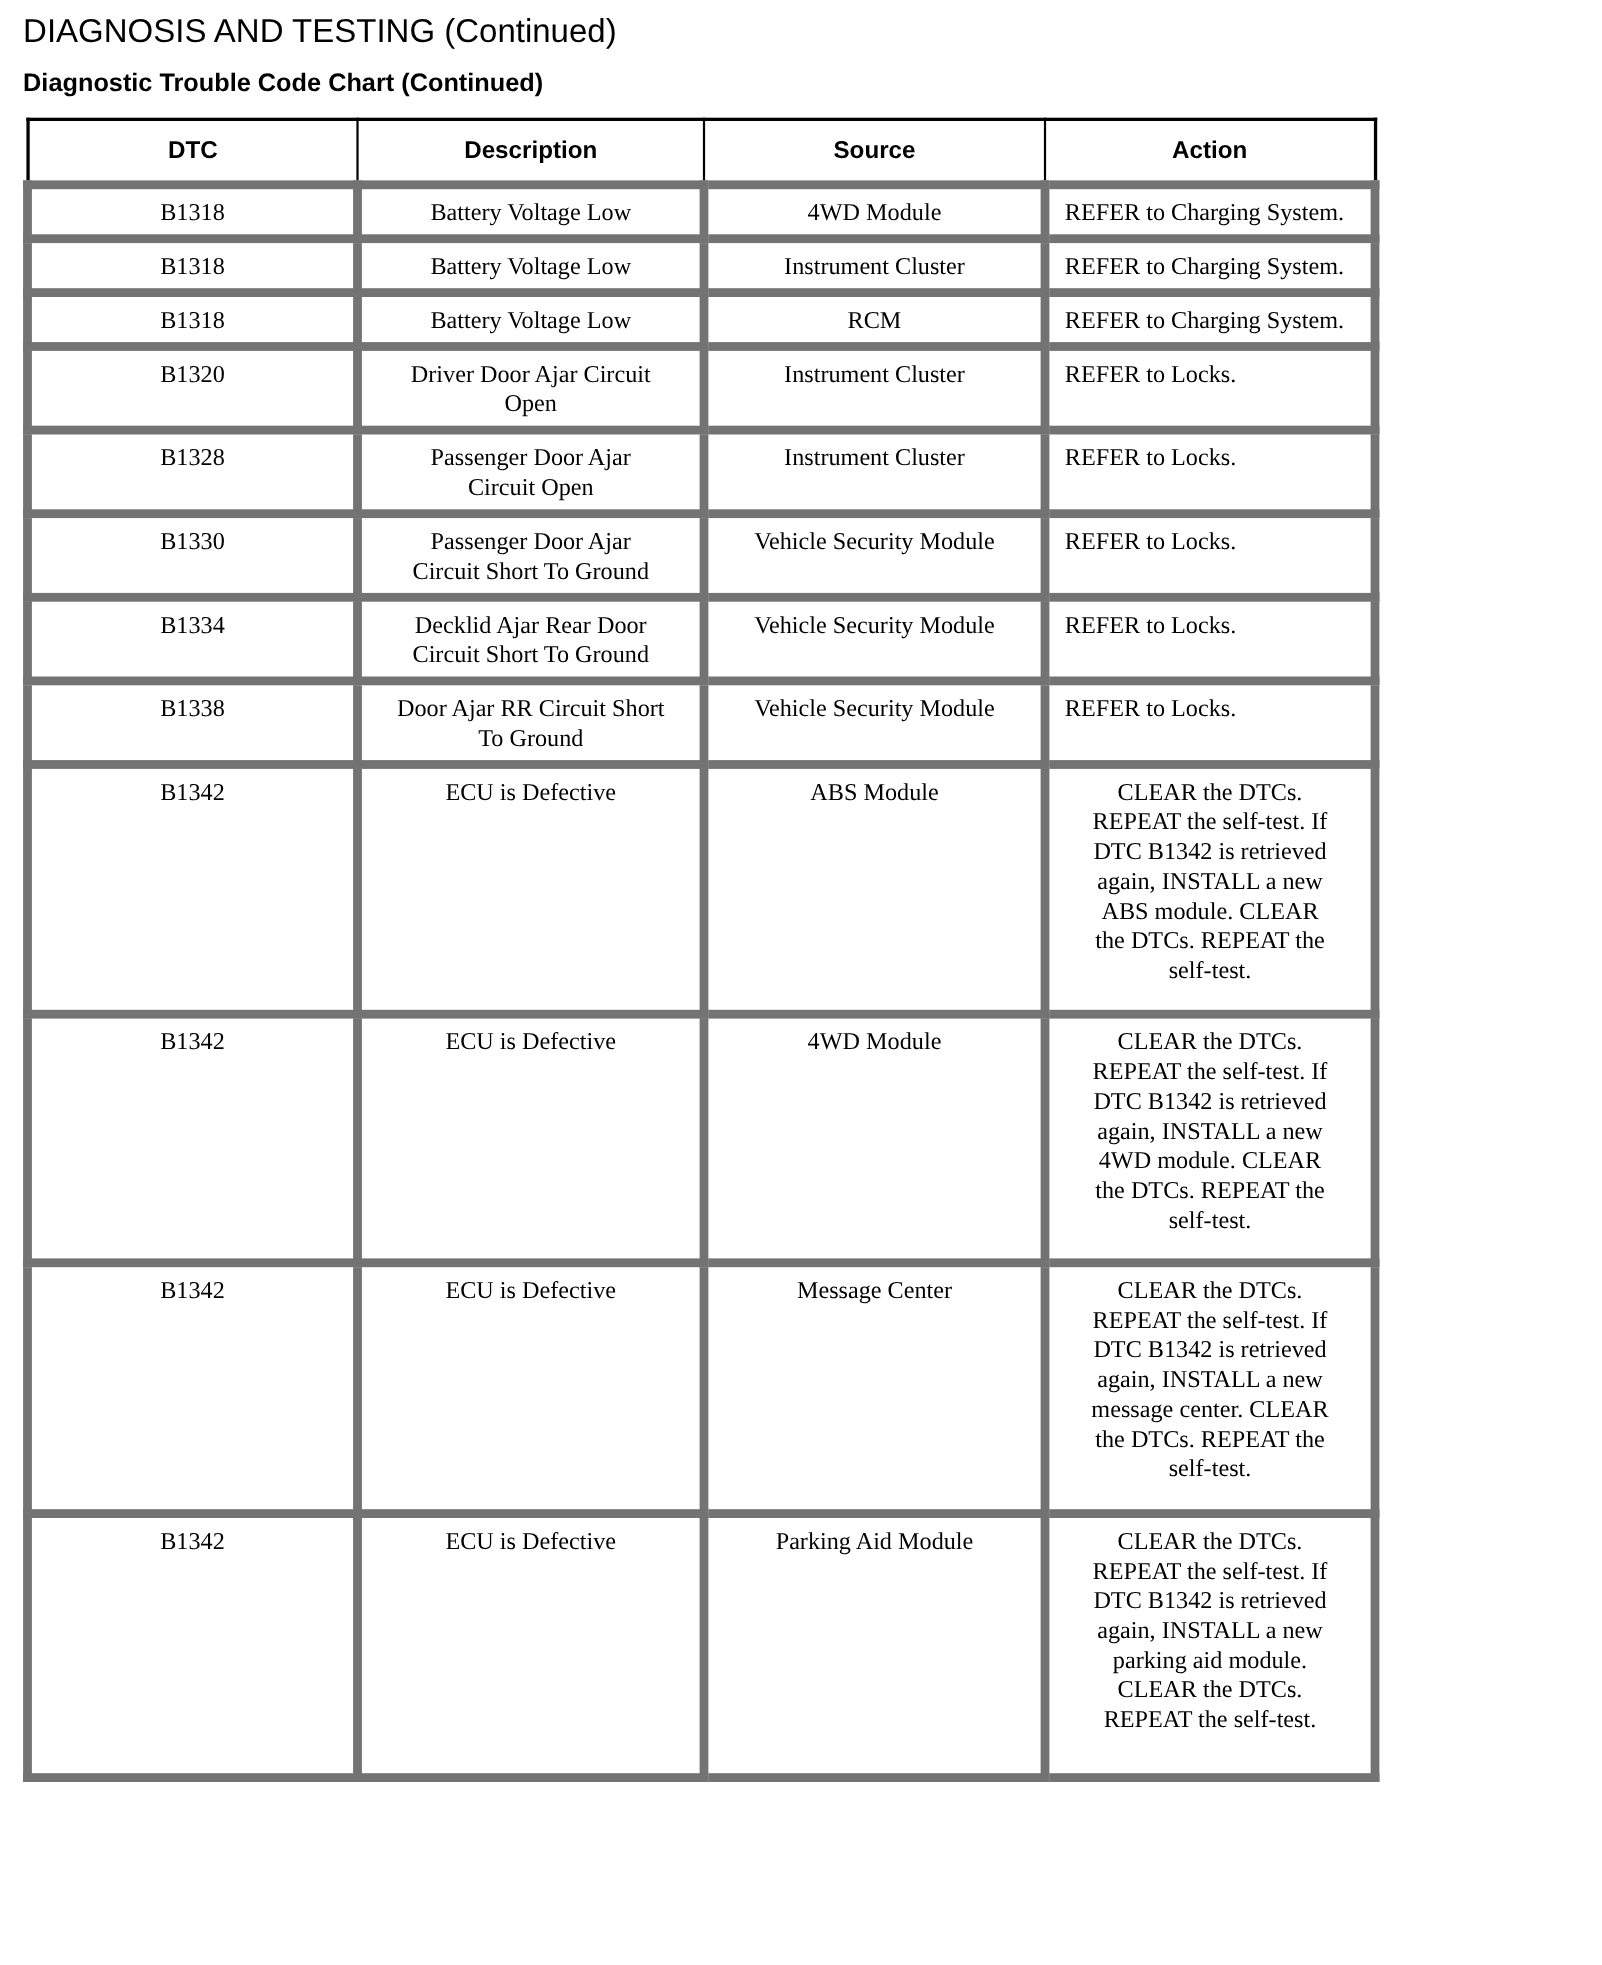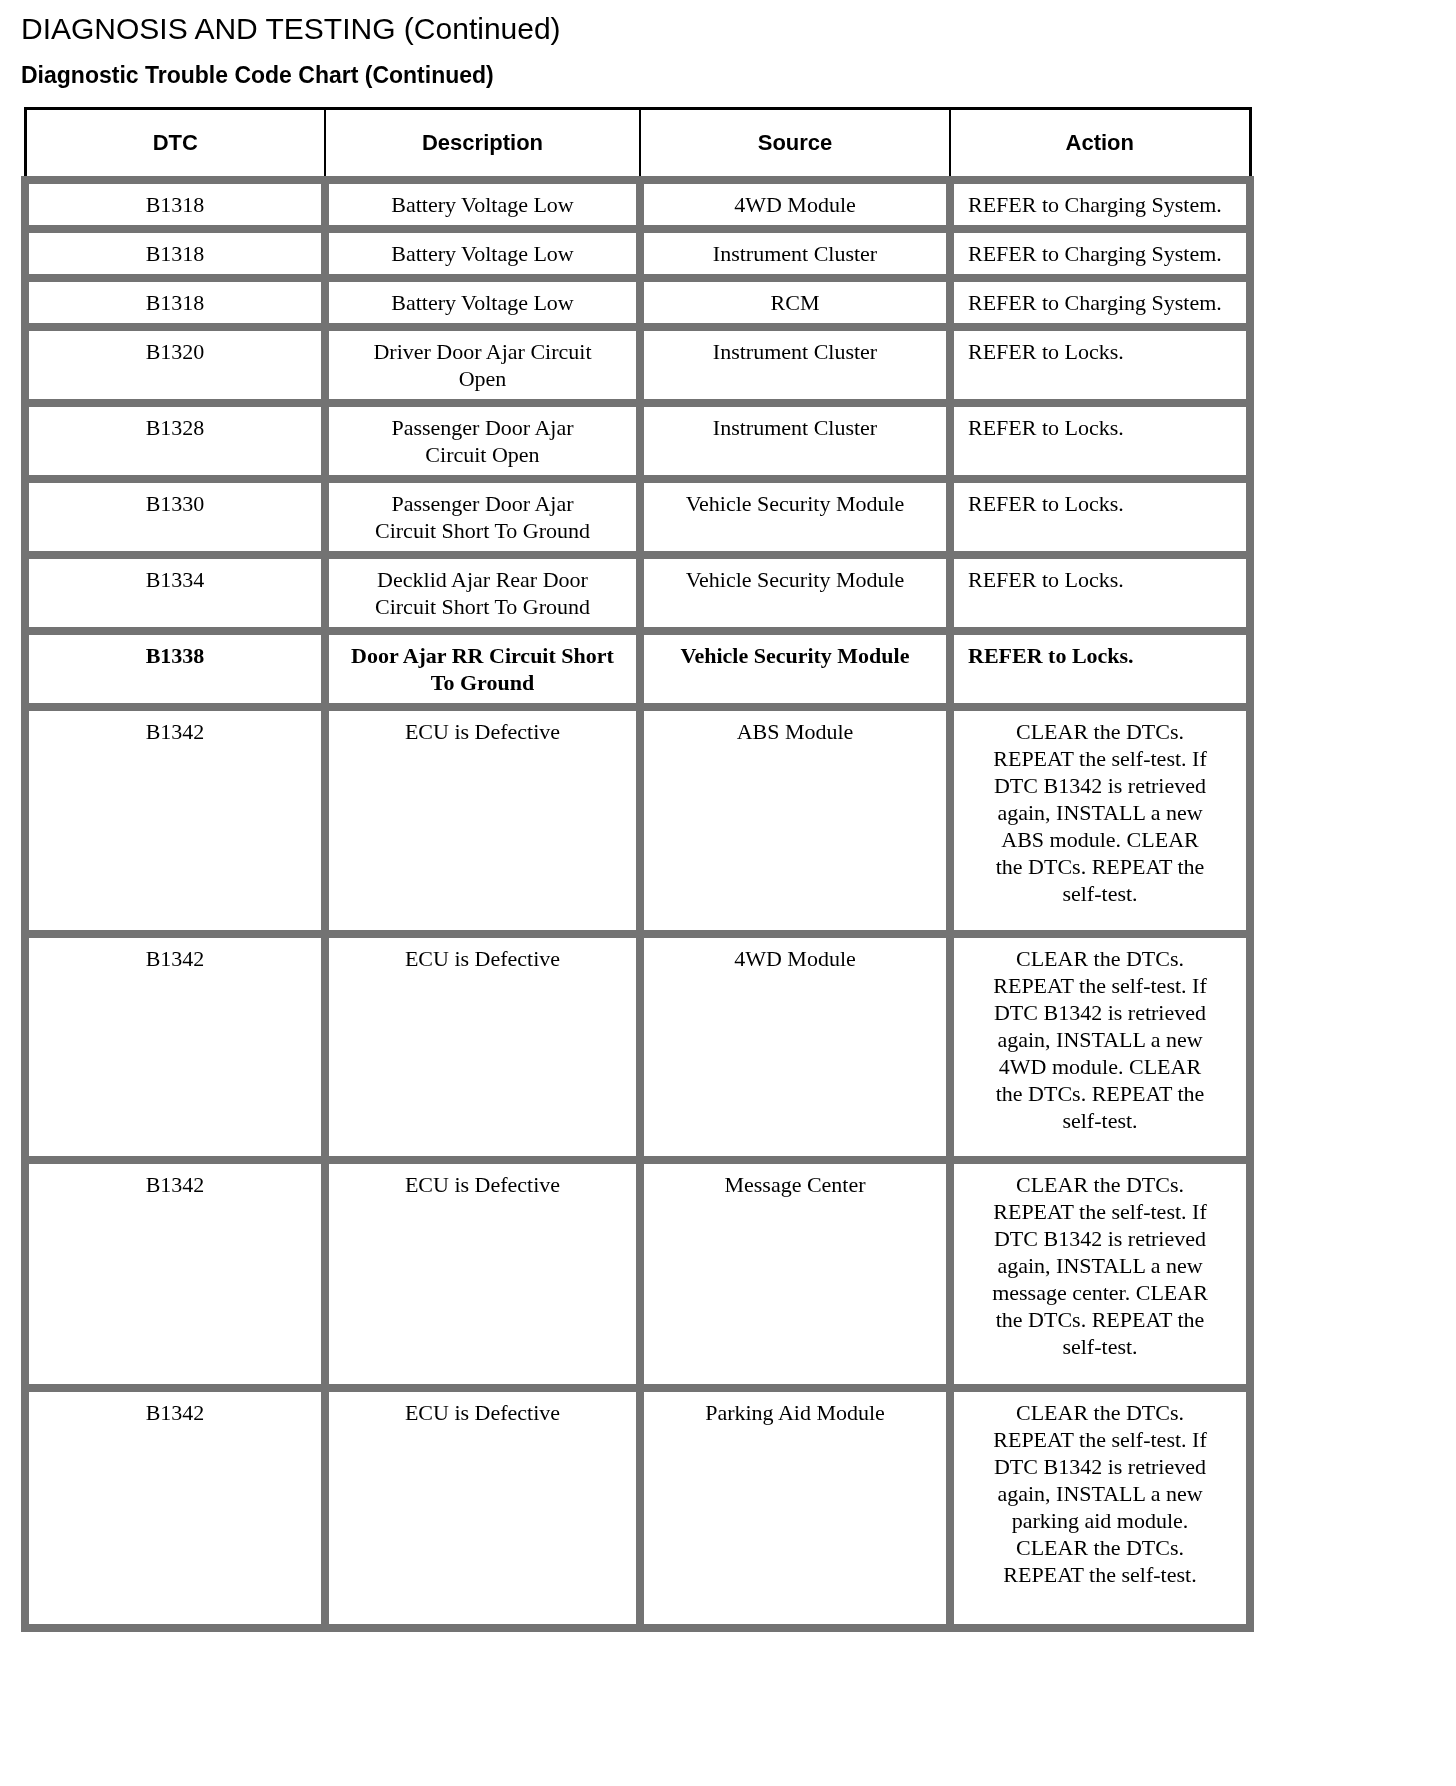--- a/index.html
+++ b/index.html
@@ -32,21 +32,21 @@
     border: 3px solid #000;
   }
   table.dtc-table th {
     font-family: "Liberation Sans", sans-serif;
     font-size: 22px;
     font-weight: bold;
     border: 2px solid #000;
     height: 59px;
     text-align: center;
     vertical-align: middle;
-    padding: 20px 6px;
+    padding: 8px 6px;
   }
   table.dtc-table td {
     border: 8px solid #737373;
     font-family: "Liberation Serif", serif;
     font-size: 22px;
     line-height: 27px;
     vertical-align: top;
     text-align: center;
     padding: 7px 8px;
     white-space: pre-line;
@@ -120,21 +120,21 @@
           <td>Vehicle Security Module</td>
           <td class="action-left">REFER to Locks.</td>
         </tr>
         <tr style="height: 65px;">
           <td>B1334</td>
           <td>Decklid Ajar Rear Door
 Circuit Short To Ground</td>
           <td>Vehicle Security Module</td>
           <td class="action-left">REFER to Locks.</td>
         </tr>
-        <tr style="height: 65px; font-weight: bold;">
+        <tr style="height: 65px;">
           <td>B1338</td>
           <td>Door Ajar RR Circuit Short
 To Ground</td>
           <td>Vehicle Security Module</td>
           <td class="action-left">REFER to Locks.</td>
         </tr>
         <tr style="height: 227px;">
           <td>B1342</td>
           <td>ECU is Defective</td>
           <td>ABS Module</td>

